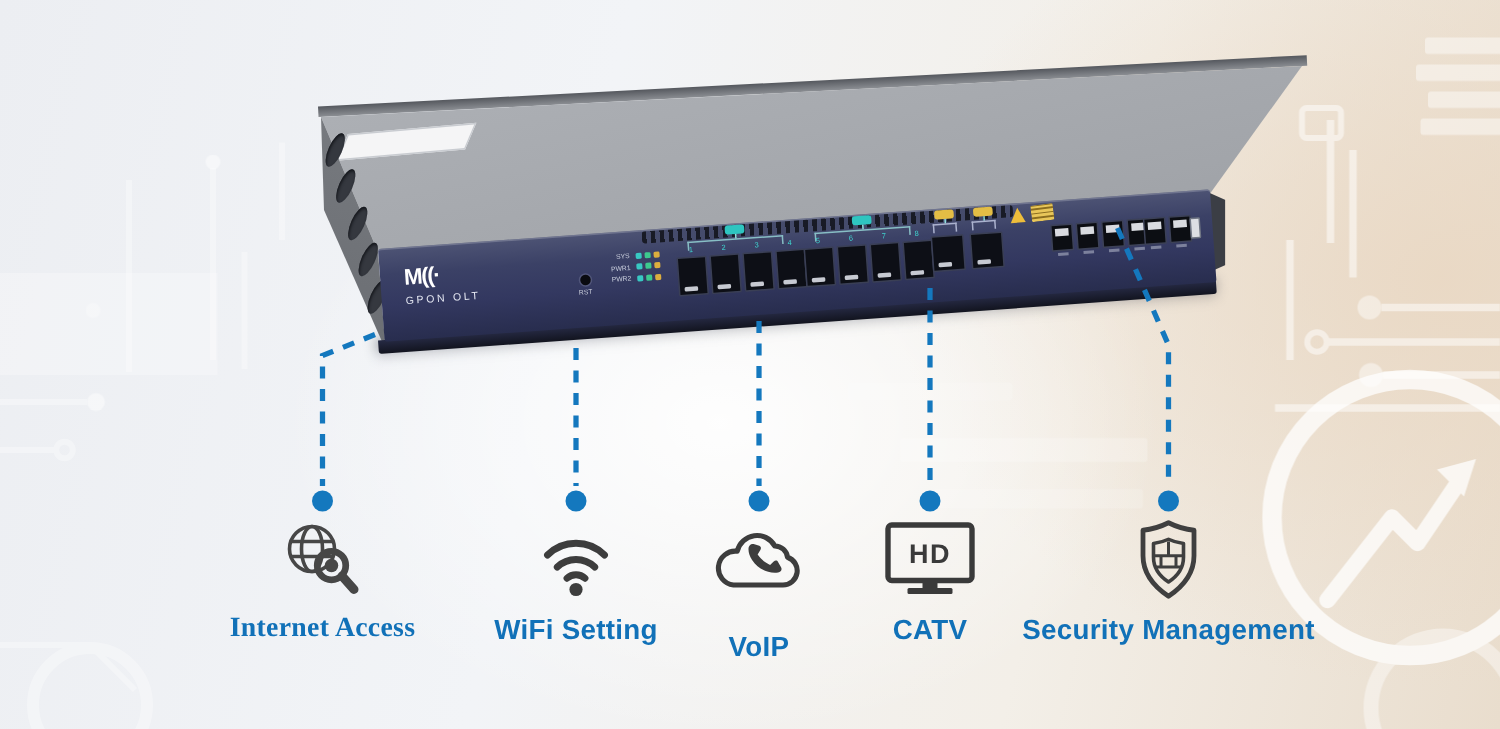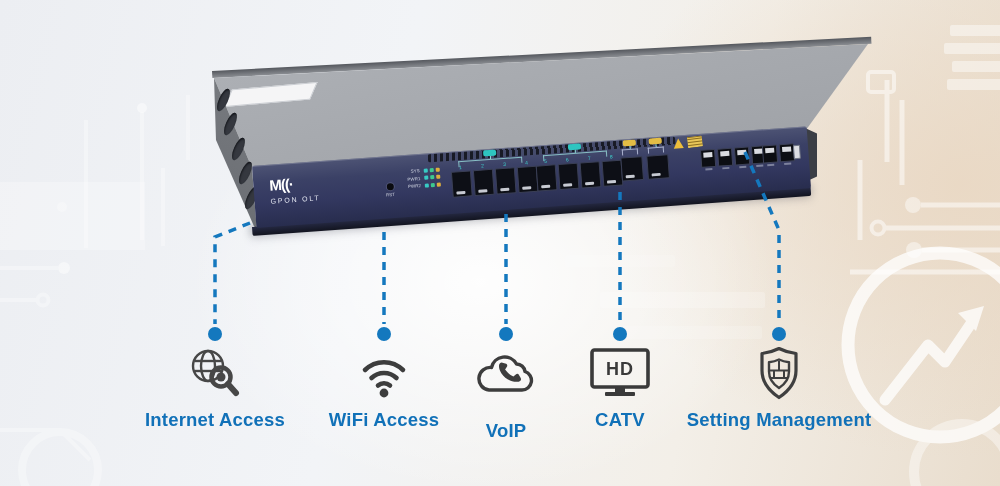--- a/index.html
+++ b/index.html
@@ -93,21 +93,21 @@
   .rg-a{left:448px;} .rg-b{left:510px;}
   .rj45{position:relative;width:13px;height:16px;background:#0c0e13;border-radius:1px;border:1px solid #3c4157;}
   .rj45::before{content:"";position:absolute;top:1.5px;left:2px;right:2px;height:5.5px;background:#d9dbe0;}
   .rj45::after{content:"";position:absolute;bottom:-4px;left:3px;right:3px;height:2px;background:#aeb3c4;opacity:.6;}
   .usb{left:541px;top:18px;width:5px;height:12px;background:#dcdee3;border:1px solid #707684;border-radius:1px;}
   
   .callouts{position:absolute;inset:0;z-index:4;}
   
   .feature{position:absolute;top:344px;width:190px;display:flex;flex-direction:column;
     align-items:center;z-index:5;}
-  .f1{left:120px;} .f2{left:289px;} .f3{left:411px;gap:11px;} .f4{left:525px;} .f5{left:684px;}
+  .f1{left:120px;font-family:Liberation Serif, serif;} .f2{left:289px;} .f3{left:411px;gap:11px;} .f4{left:525px;} .f5{left:684px;}
   .f-icon{height:58px;display:flex;align-items:center;justify-content:center;}
   .f-label{margin-top:7px;font-size:18.5px;font-weight:700;letter-spacing:.2px;color:#1171b8;white-space:nowrap;}
 </style>
 </head>
 <body>
 
 <div class="canvas">
 
   <svg class="bg-svg" width="1000" height="486" viewBox="0 0 1000 486">
     <g fill="#ffffff" stroke="none" opacity="0.45">
@@ -315,21 +315,21 @@
     <div class="f-icon">
       <svg width="56" height="56" viewBox="0 0 56 56">
         <g stroke="#3d3d3d" fill="none" stroke-width="4.6" stroke-linecap="round">
           <path d="M9,25 a27,27 0 0 1 38,0"></path>
           <path d="M15.5,33 a18,18 0 0 1 25,0"></path>
           <path d="M22,40.5 a9,9 0 0 1 12,0"></path>
         </g>
         <circle cx="28" cy="48" r="4.4" fill="#3d3d3d"></circle>
       </svg>
     </div>
-    <div class="f-label">WiFi Access</div>
+    <div class="f-label">WiFi Setting</div>
   </div>
 
   <div class="feature f3">
     <div class="f-icon">
       <svg width="66" height="54" viewBox="0 0 66 54">
         <path d="M16,44 h33 a9.5,9.5 0 0 0 3,-18.5 a8.5,8.5 0 0 0 -8.5,-7.5 a13.5,13.5 0 0 0 -25,3.5 A10,10 0 0 0 16,44 z" stroke="#3d3d3d" stroke-width="3.4" fill="none" stroke-linejoin="round"></path>
         <path d="M26,20 c0,-2.2 1.6,-3.8 3.4,-3.3 l3.8,1.1 c1.1,.4 1.4,1.7 .7,2.9 l-1.8,2.9 c2.4,3.3 5,5.5 8.3,7 l2.4,-2.2 c1,-.9 2.3,-.9 2.9,.2 l2,3.5 c.9,1.6 0,3.3 -2,3.6 c-6.6,.9 -13.2,-2.4 -17.2,-8.2 c-1.7,-2.6 -2.6,-5.1 -2.5,-7.5 z" fill="#3d3d3d"></path>
       </svg>
     </div>
     <div class="f-label">VoIP</div>
@@ -354,16 +354,16 @@
         <path d="M28,15.5 C31.5,17.2 34.8,17.9 38,18.3 V27.5 C38,35.5 33.2,40.6 28,44 C22.8,40.6 18,35.5 18,27.5 V18.3 C21.2,17.9 24.5,17.2 28,15.5 Z" stroke="#3f3f3f" stroke-width="2.4" fill="none" stroke-linejoin="round"></path>
         <g stroke="#3f3f3f" stroke-width="2" fill="none">
           <path d="M18.5,26.5 H37.5"></path>
           <path d="M19.5,34 H36.5"></path>
           <path d="M28,17 V26.5"></path>
           <path d="M23,26.5 V34"></path>
           <path d="M33,26.5 V34"></path>
         </g>
       </svg>
     </div>
-    <div class="f-label">Setting Management</div>
+    <div class="f-label">Security Management</div>
   </div>
 
 </div>
 
 </body></html>

